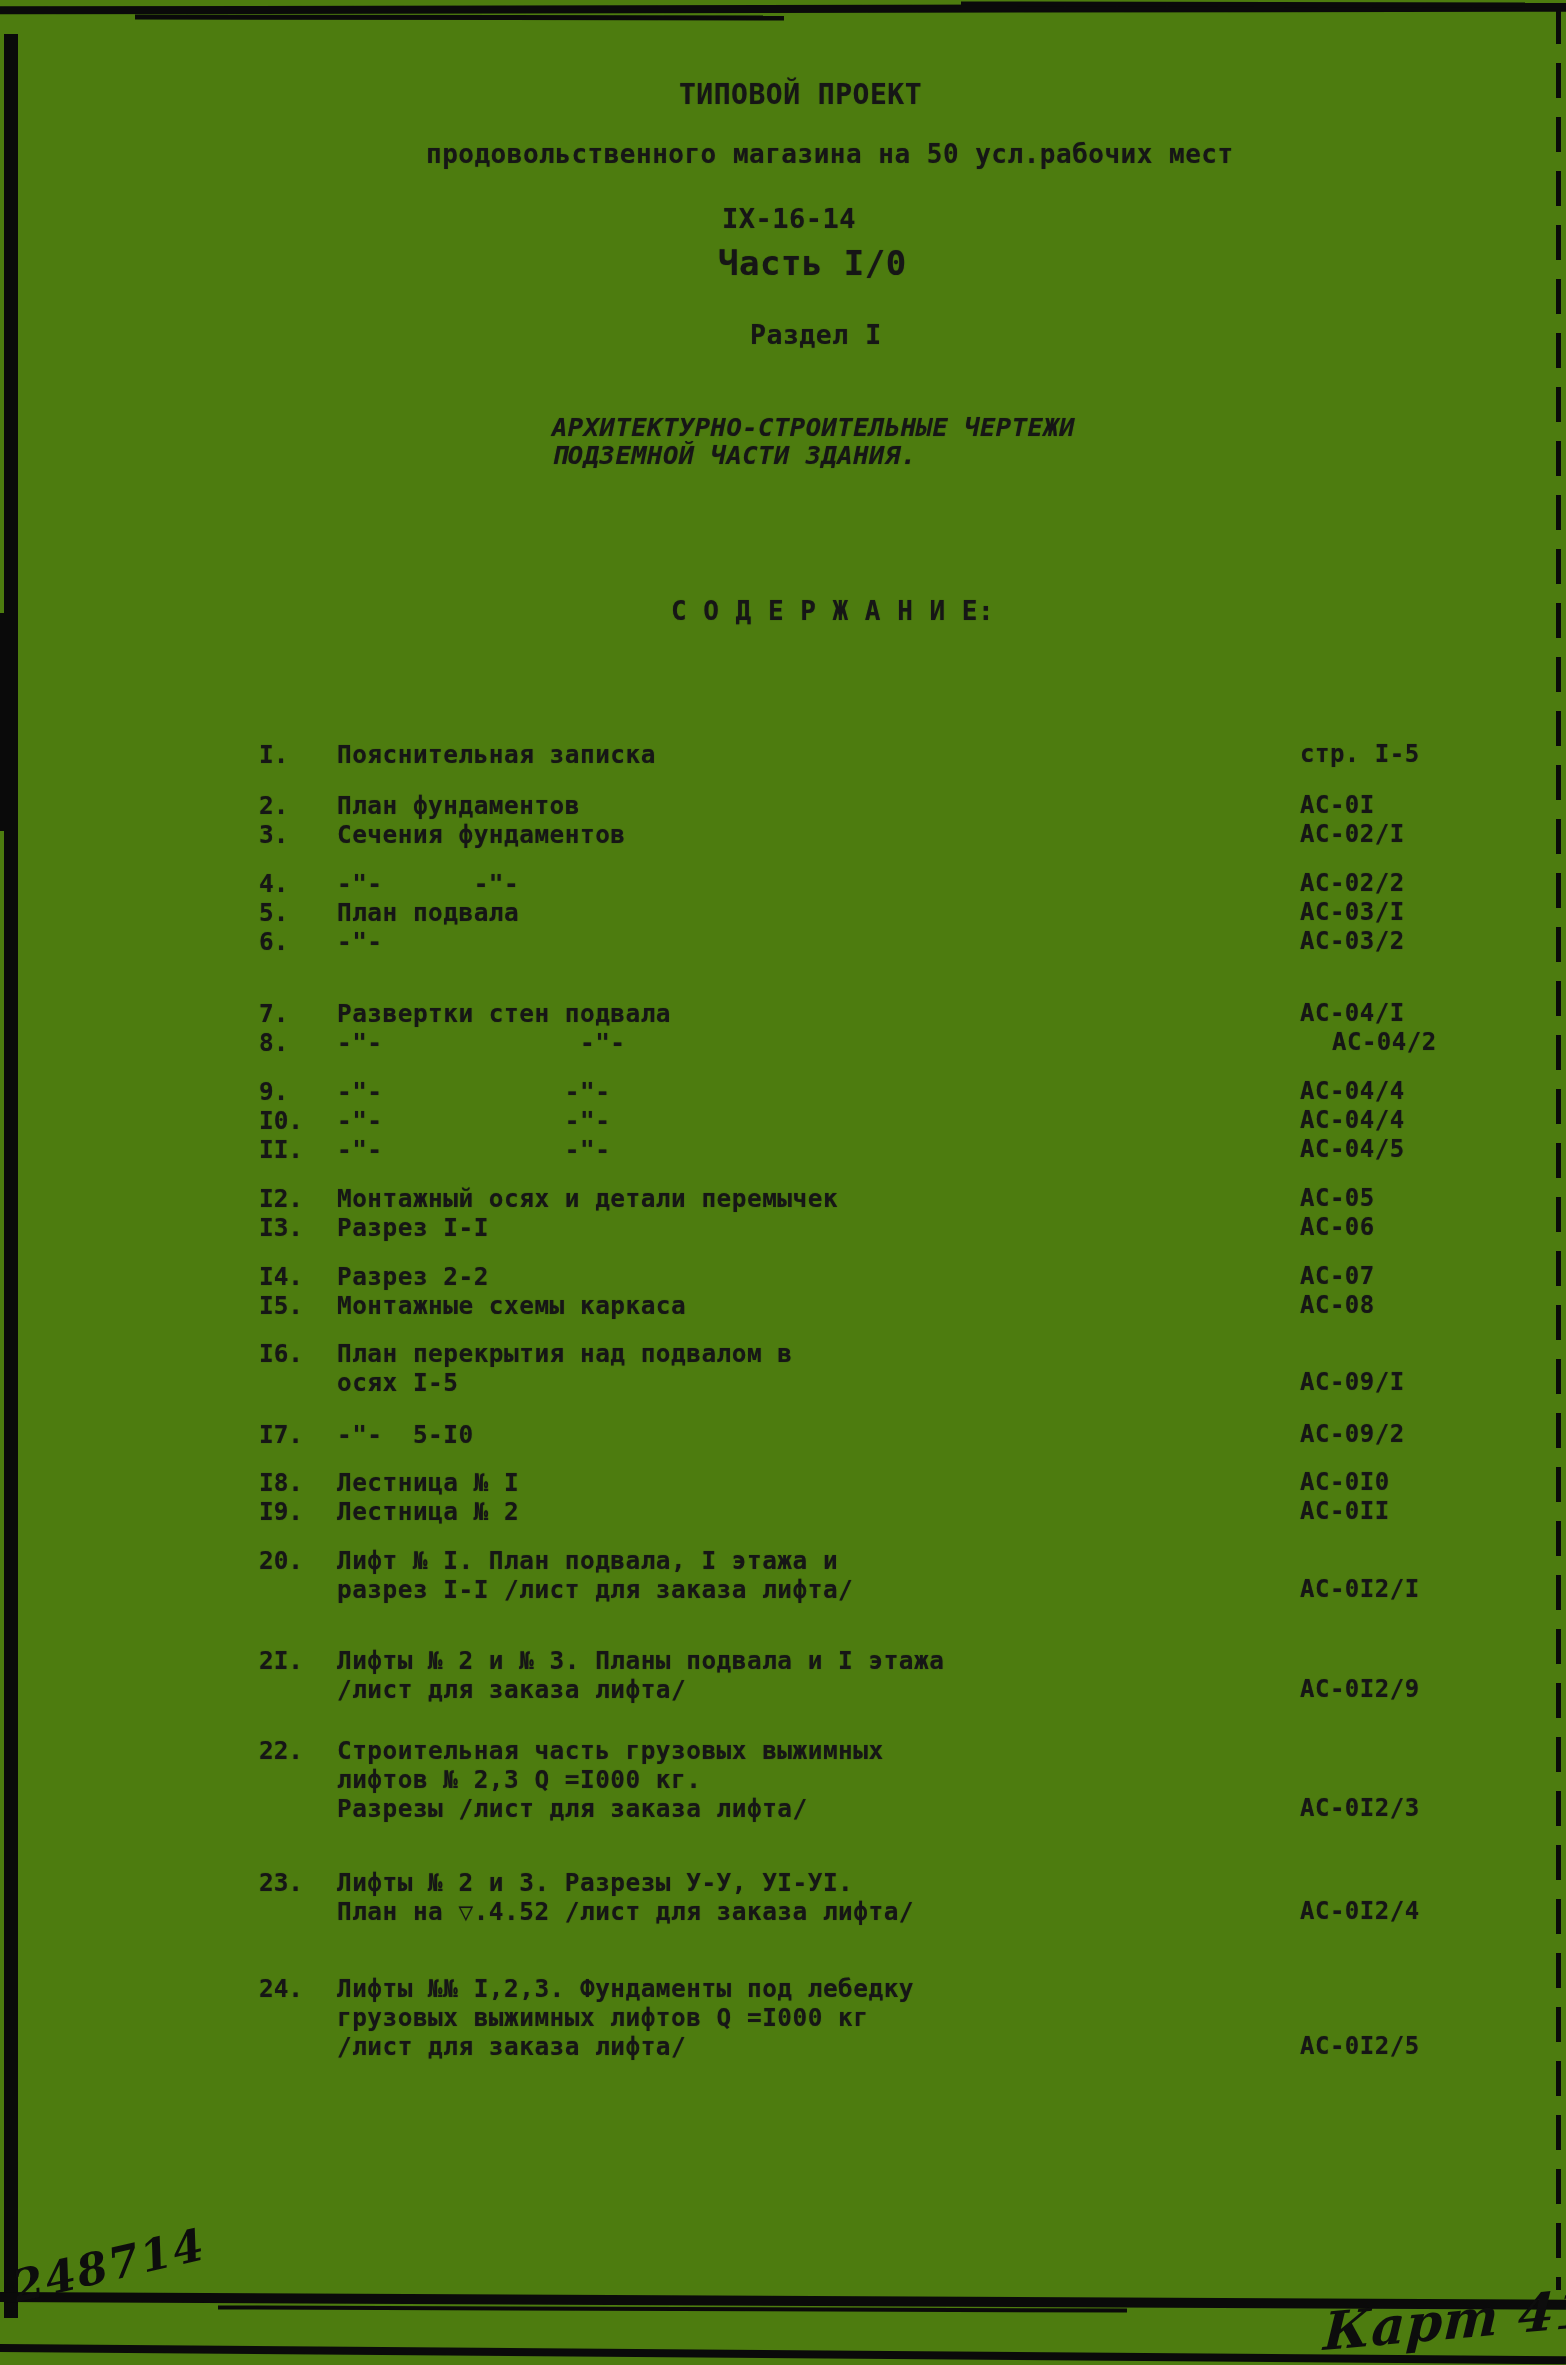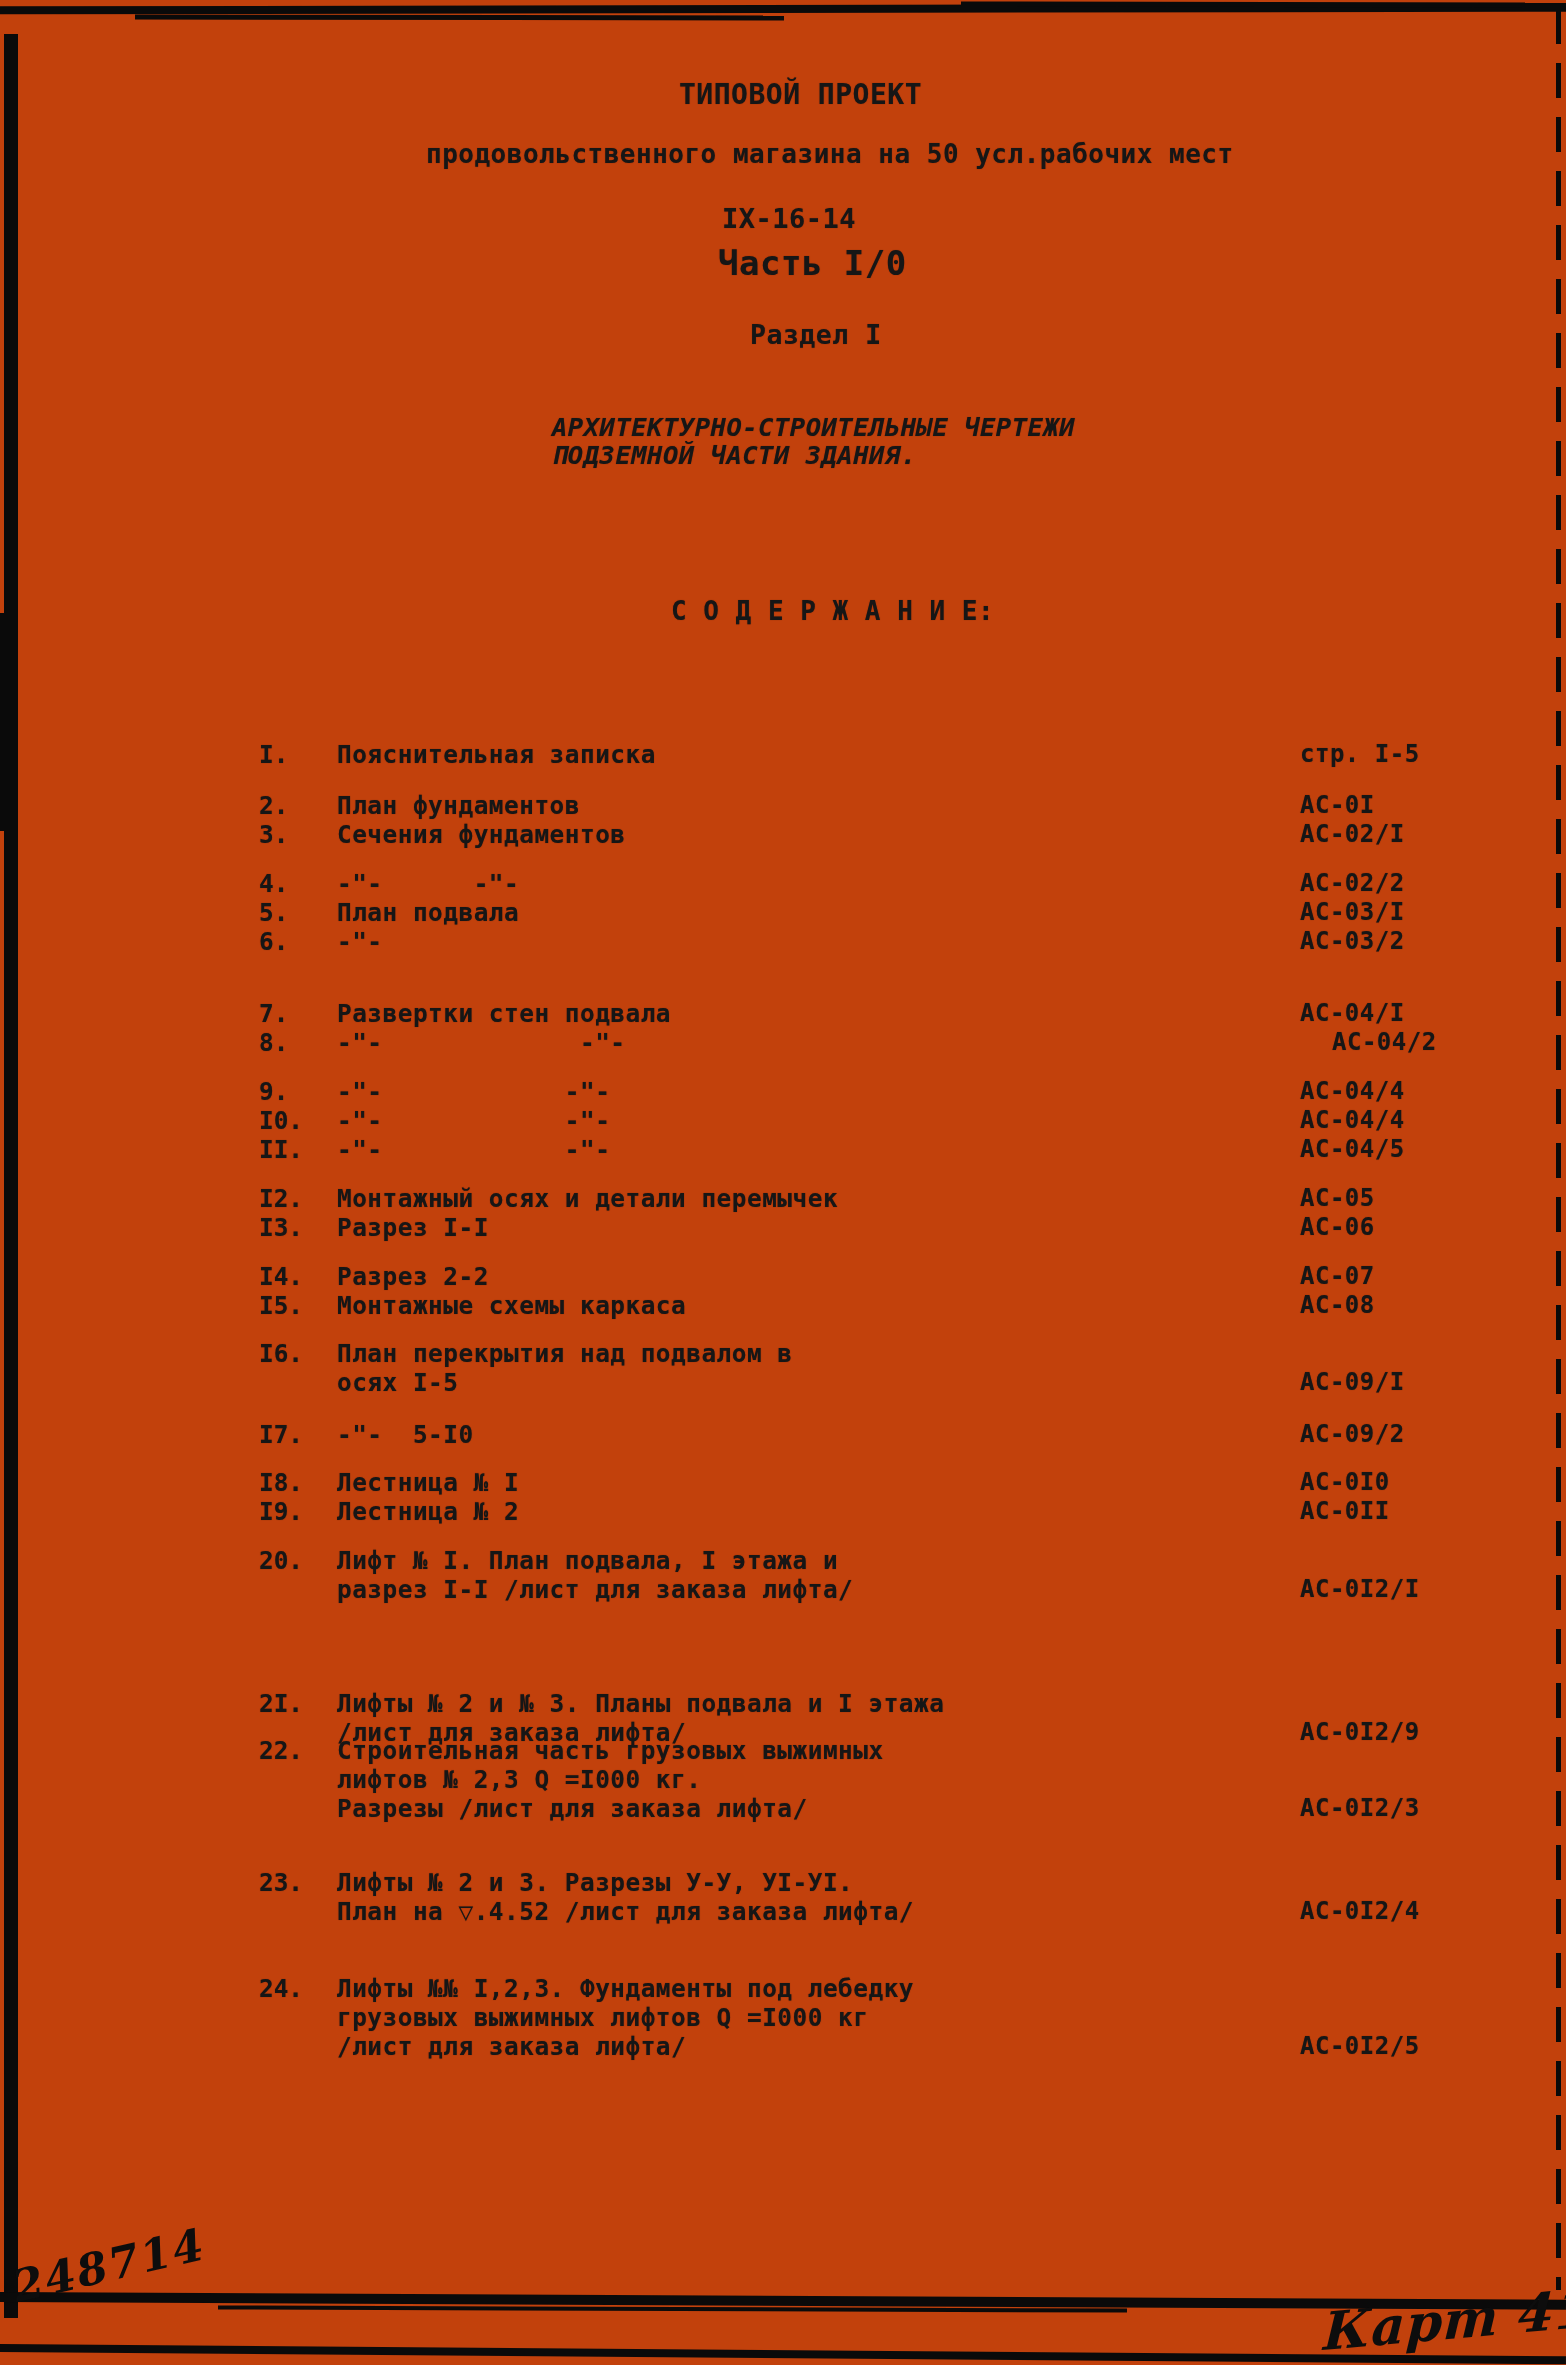--- a/index.html
+++ b/index.html
@@ -1,19 +1,19 @@
 <!DOCTYPE html>
 <html style="font-size:8.3px"><head>
 <meta charset="utf-8">
 <style>
   html,body{margin:0;padding:0;background:#e8e8e4;}
   #page{
     position:relative;
     width:1566px;height:2366px;
-    background:#c2410c;
+    background:#4d7c0f;
     overflow:hidden;
     font-family:"DejaVu Sans Mono","Liberation Mono",monospace;
     color:#161616;
   }
   
   .strip{position:absolute;background:#0a0a0a;}
   .dashline{
     position:absolute;left:1556px;top:9.4px;width:4.7px;height:2281px;
     background:repeating-linear-gradient(180deg,#0a0a0a 0 35px,transparent 35px 54px);
   }
@@ -192,21 +192,21 @@
         <span class="num">I9.</span>
         <div class="txt">Лестница № 2</div>
         <span class="ref" style="top: 0px;">АС-0II</span>
       </div>
       <div class="toc-row" style="top: 1546px; height: 58px;">
         <span class="num">20.</span>
         <div class="txt">Лифт № I. План подвала, I этажа и
 разрез I-I /лист для заказа лифта/</div>
         <span class="ref" style="top: 29px;">АС-0I2/I</span>
       </div>
-      <div class="toc-row" style="top: 1646px; height: 58px; margin-top: 43px;">
+      <div class="toc-row" style="top: 1646px; height: 58px;">
         <span class="num">2I.</span>
         <div class="txt">Лифты № 2 и № 3. Планы подвала и I этажа
 /лист для заказа лифта/</div>
         <span class="ref" style="top: 29px;">АС-0I2/9</span>
       </div>
       <div class="toc-row" style="top: 1736px; height: 87px;">
         <span class="num">22.</span>
         <div class="txt">Строительная часть грузовых выжимных
 лифтов № 2,3 Q =I000 кг.
 Разрезы /лист для заказа лифта/</div>

